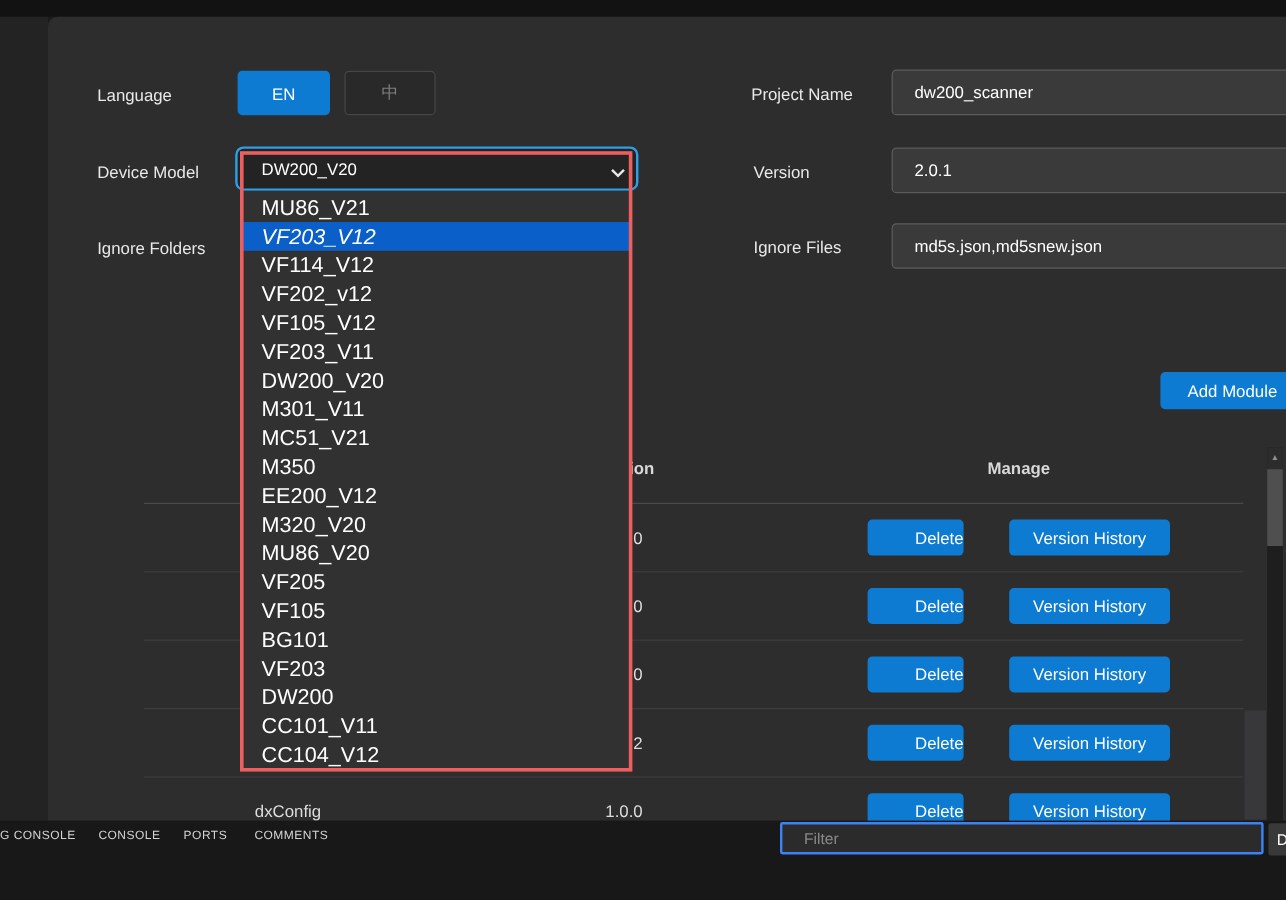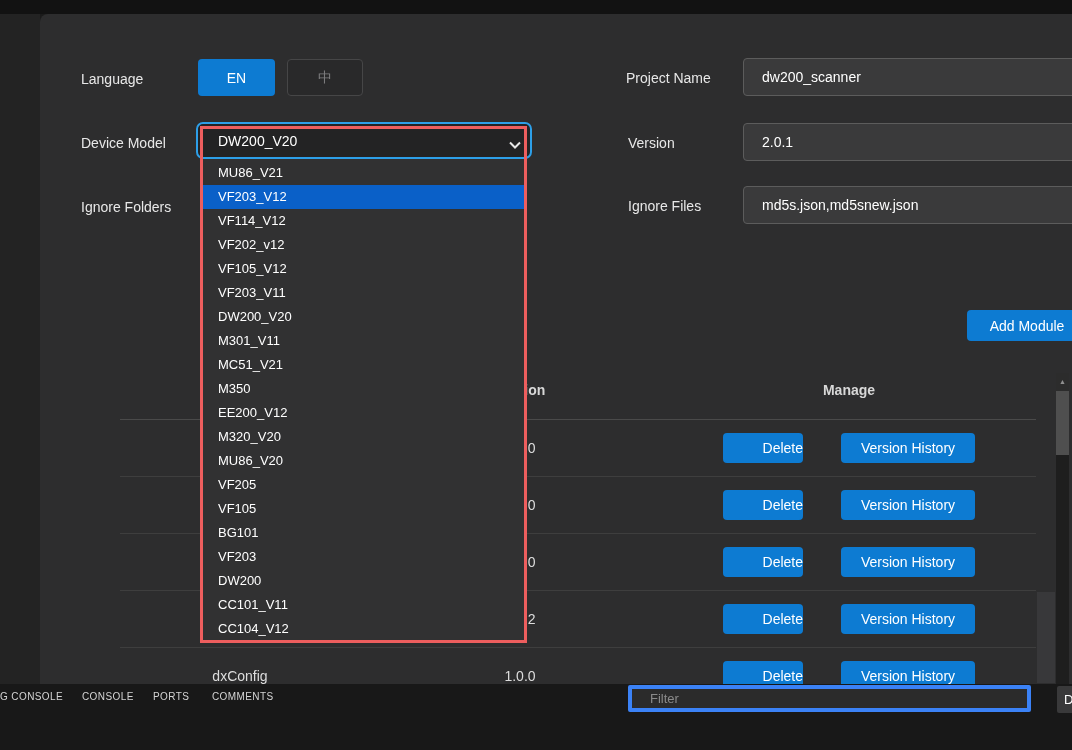--- a/index.html
+++ b/index.html
@@ -28,23 +28,23 @@
                 color:#ffffff; font-size:14px; font-family:inherit; padding:0 18px;
                 outline:none; }
 
   
   #select-ring { left:196px; top:122px; width:336px; height:37px;
                  border:2px solid #2d9fe8; border-radius:7px; background:#232324; z-index:50; }
   #select-value { left:218px; top:133px; font-size:14px; color:#ffffff; z-index:52; }
   #select-chevron { left:508px; top:136px; z-index:52; }
   #option-list { left:202px; top:159px; width:323px; height:484px; background:#313132;
                  z-index:51; padding-top:2px; }
-  .opt { height:24px; line-height:24px; padding-left:16px; font-size:13px; color:#ffffff;
+  .opt { height:24px; line-height:24px; padding-left:16px; font-size:18px; color:#ffffff;
          white-space:nowrap; cursor:pointer; }
-  .opt-selected { background:#0a60c8; }
+  .opt-selected { background:#0a60c8;font-style:italic; }
   #red-border { left:200px; top:126px; width:327px; height:517px;
                 border:3px solid #ed5e5e; z-index:55; pointer-events:none; }
 
   
   #add-module-btn { left:967px; top:310px; width:120px; height:31px; }
 
   
   #table-wrap { left:100px; top:360px; width:946px; height:324px; overflow:hidden; }
   #table-inner { position:absolute; left:20px; top:0; width:916px; }
   .t-header { position:relative; height:60px; border-bottom:1px solid #4a4a4a; }
@@ -64,22 +64,22 @@
   #scrollbar { left:1056px; top:373px; width:13px; height:311px; background:#1e1e1e; }
   #sb-up { position:absolute; left:0; top:0; width:13px; height:18px; background:#2c2c2c;
            color:#909090; font-size:7px; text-align:center; line-height:18px; cursor:pointer; }
   #sb-thumb { position:absolute; left:0; top:18px; width:13px; height:64px; background:#4f4f4f;
               cursor:grab; }
 
   
   #bottom-bar { left:0; top:684px; width:1072px; height:66px; background:#181818; }
   .panel-tab { position:absolute; top:691px; font-size:10px; letter-spacing:0.4px;
                color:#d4d4d4; cursor:pointer; white-space:nowrap; }
-  #filter-input { left:628px; top:685px; width:403px; height:27px; background:#2b2b2b;
-                  border:4px solid #3b82f6; border-radius:2px; color:#cccccc; font-size:13px;
+  #filter-input { left:650px; top:685px; width:403px; height:27px; background:#2b2b2b;
+                  border:2px solid #3b82f6; border-radius:2px; color:#cccccc; font-size:13px;
                   font-family:inherit; padding:0 18px; outline:none; }
   #filter-input::placeholder { color:#8a8a8a; }
   #debug-btn { left:1057px; top:686px; width:40px; height:27px; background:#39393a;
                color:#ffffff; border:none; border-radius:2px; font-size:13px;
                font-family:inherit; text-align:left; padding-left:7px; cursor:pointer; }
 </style>
 </head>
 <body>
 
 <div id="stage">

